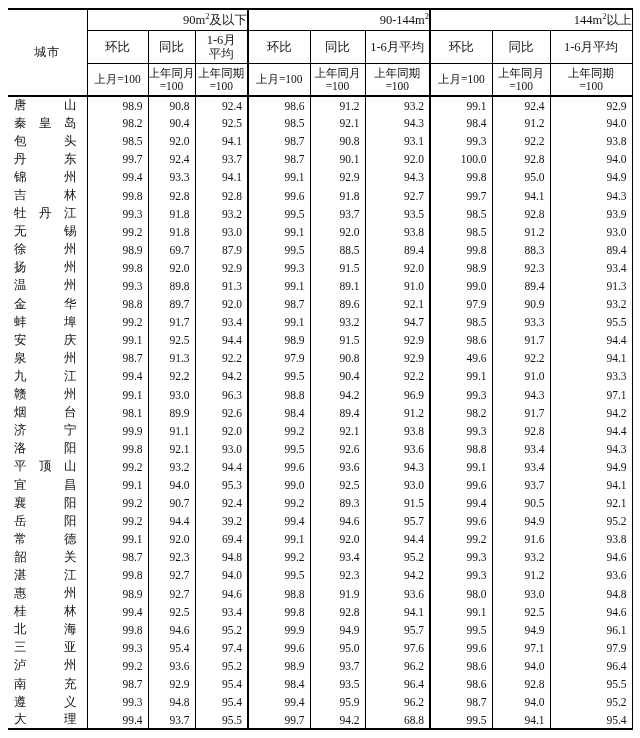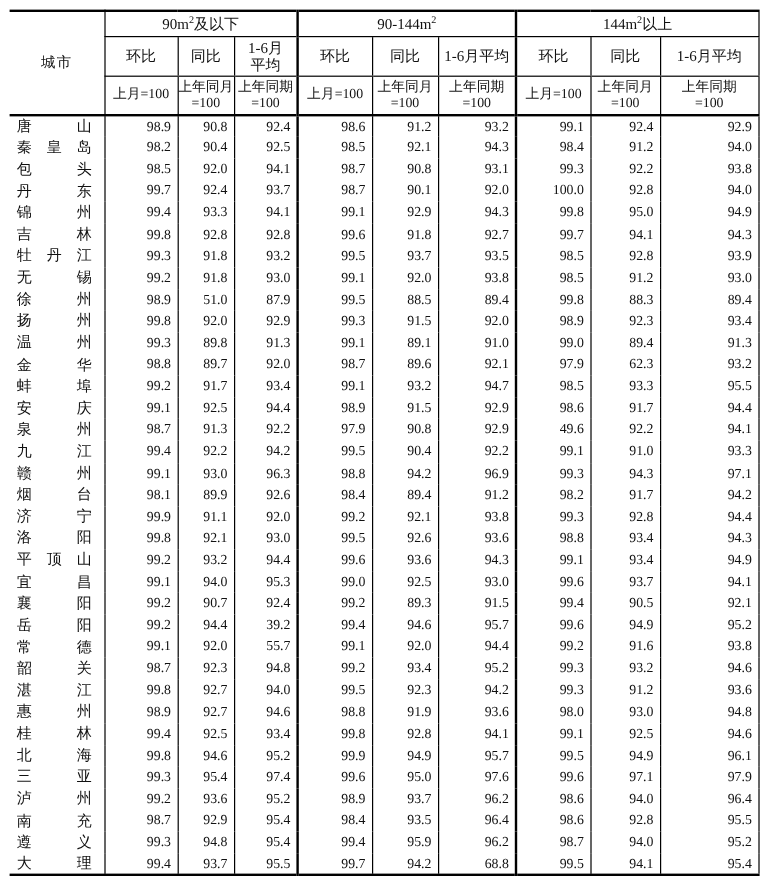--- a/index.html
+++ b/index.html
@@ -27,21 +27,21 @@
   .bl1 { border-left:1px solid #000; }
   .bl2 { border-left:2px solid #000; }
 
   
   thead tr.r-group th { height:20px; border-bottom:1px solid #000; }
   thead tr.r-label th { height:32px; border-bottom:1px solid #000; }
   thead tr.r-base  th { height:31px; }
   thead { border-bottom:2px solid #000; }
 
   th.corner { font-size:12px; letter-spacing:1px; }
-  th.group-title { font-size:12.5px; text-align:center; }
+  th.group-title { font-size:12.5px; text-align:right; }
   th.group-title sup { font-size:8.5px; line-height:0; }
   th.col-label { font-size:12.5px; line-height:14px; }
   th.base-label { font-size:11.5px; text-align:center; line-height:13px; }
 
   
   tbody tr { height:18.1px; }
   td.city { font-size:12.5px; padding:0 10px 0 6px; }
   td.city .jc { display:flex; justify-content:space-between; }
   td.num { font-size:11.5px; text-align:right; padding-right:5px;
            font-family:"Liberation Serif","DejaVu Serif",serif; }
@@ -233,21 +233,21 @@
           <td class="num bl1">93.0</td>
         </tr>
         <tr>
           <td class="city">
             <span class="jc">
               <span>徐</span>
               <span>州</span>
             </span>
           </td>
           <td class="num bl1">98.9</td>
-          <td class="num bl1">51.0</td>
+          <td class="num bl1">69.7</td>
           <td class="num bl1">87.9</td>
           <td class="num bl2">99.5</td>
           <td class="num bl1">88.5</td>
           <td class="num bl1">89.4</td>
           <td class="num bl2">99.8</td>
           <td class="num bl1">88.3</td>
           <td class="num bl1">89.4</td>
         </tr>
         <tr>
           <td class="city">
@@ -290,21 +290,21 @@
               <span>华</span>
             </span>
           </td>
           <td class="num bl1">98.8</td>
           <td class="num bl1">89.7</td>
           <td class="num bl1">92.0</td>
           <td class="num bl2">98.7</td>
           <td class="num bl1">89.6</td>
           <td class="num bl1">92.1</td>
           <td class="num bl2">97.9</td>
-          <td class="num bl1">62.3</td>
+          <td class="num bl1">90.9</td>
           <td class="num bl1">93.2</td>
         </tr>
         <tr>
           <td class="city">
             <span class="jc">
               <span>蚌</span>
               <span>埠</span>
             </span>
           </td>
           <td class="num bl1">99.2</td>
@@ -507,21 +507,21 @@
         </tr>
         <tr>
           <td class="city">
             <span class="jc">
               <span>常</span>
               <span>德</span>
             </span>
           </td>
           <td class="num bl1">99.1</td>
           <td class="num bl1">92.0</td>
-          <td class="num bl1">55.7</td>
+          <td class="num bl1">69.4</td>
           <td class="num bl2">99.1</td>
           <td class="num bl1">92.0</td>
           <td class="num bl1">94.4</td>
           <td class="num bl2">99.2</td>
           <td class="num bl1">91.6</td>
           <td class="num bl1">93.8</td>
         </tr>
         <tr>
           <td class="city">
             <span class="jc">

